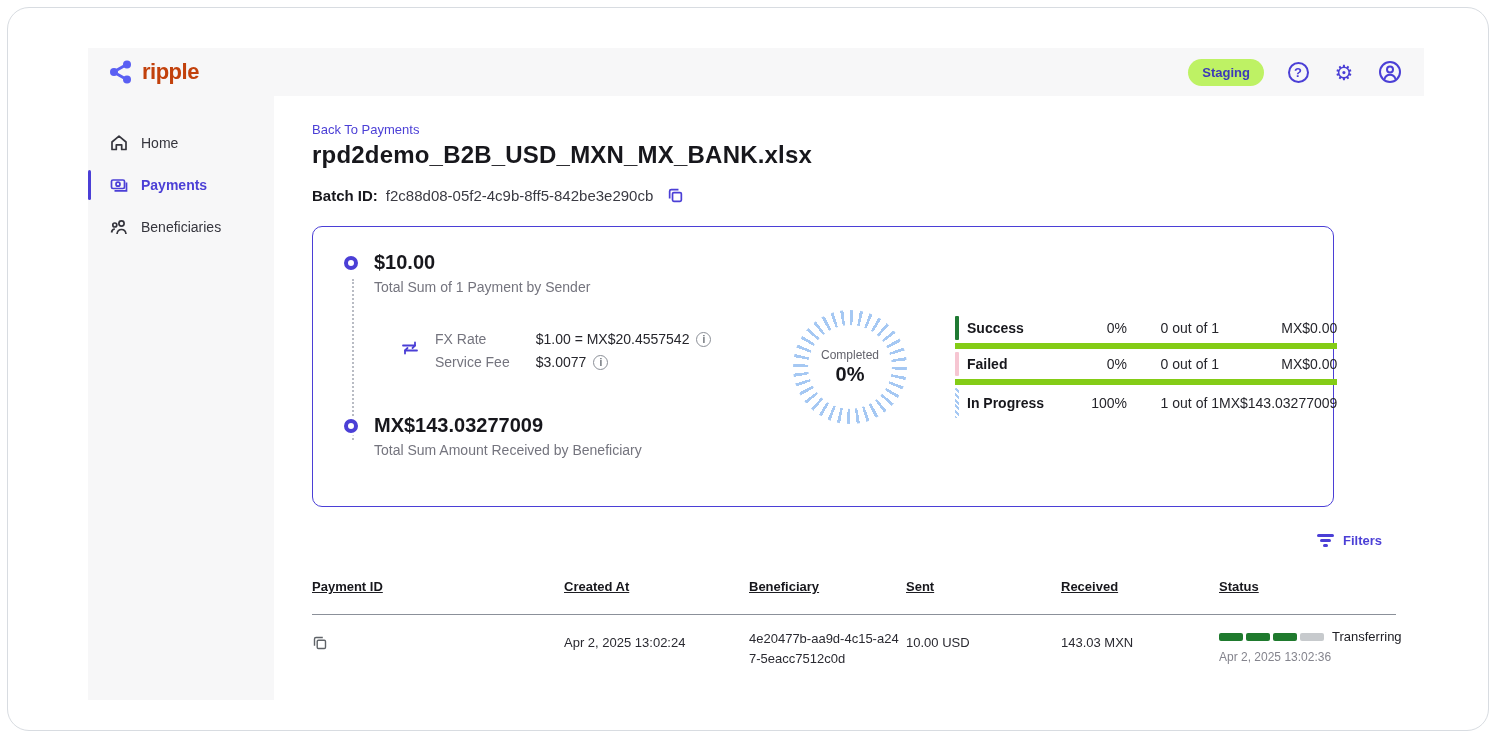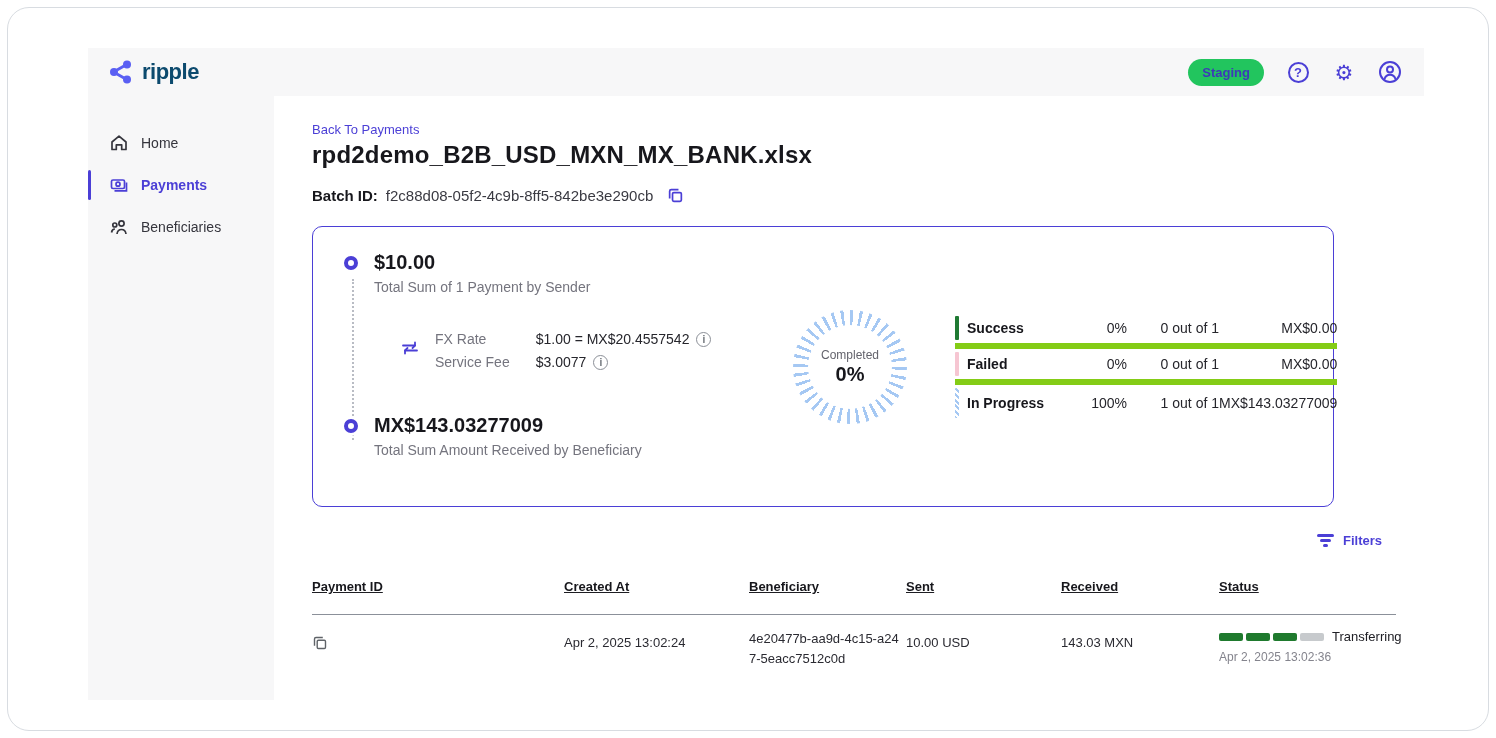--- a/index.html
+++ b/index.html
@@ -5,23 +5,23 @@
   * { margin:0; padding:0; box-sizing:border-box; }
   html,body { width:1496px; height:738px; background:#fff; font-family:"Liberation Sans", sans-serif; color:#1d1d22; overflow:hidden; }
 
   .frame { position:absolute; left:7px; top:7px; right:7px; bottom:7px; border:1px solid #d8dce1; border-radius:22px; background:#fff; }
 
   .app { position:absolute; left:80px; top:40px; width:1336px; height:652px; display:flex; flex-direction:column; }
 
   
   .topbar { height:48px; background:#f7f7f8; display:flex; align-items:center; justify-content:space-between; padding:0 22px 0 20px; flex:0 0 auto; }
   .brand { display:flex; align-items:center; gap:8px; }
-  .brand-word { font-size:22px; font-weight:bold; letter-spacing:-0.5px; color:#0c4a6e; }
+  .brand-word { font-size:22px; font-weight:bold; letter-spacing:-0.5px; color:#c2410c; }
   .topbar-right { display:flex; align-items:center; gap:22px; }
-  .env-badge { background:#22c55e; color:#3d39b8; font-size:13px; font-weight:bold; padding:6px 14px; border-radius:15px; }
+  .env-badge { background:#bef264; color:#3d39b8; font-size:13px; font-weight:bold; padding:6px 14px; border-radius:15px; }
   .icon-btn { width:24px; height:24px; display:flex; align-items:center; justify-content:center; color:#4b3fd6; cursor:pointer; }
   .help-circle { width:21px; height:21px; border:2px solid #4b3fd6; border-radius:50%; display:flex; align-items:center; justify-content:center; font-size:13px; font-weight:bold; color:#4b3fd6; }
   .gear-glyph { font-size:21px; line-height:1; color:#4b3fd6; }
 
   
   .shell { flex:1; display:flex; min-height:0; }
   .sidebar { width:186px; background:#f7f7f8; padding-top:26px; flex:0 0 auto; }
   .side-item { display:flex; align-items:center; gap:12px; padding:11px 10px 11px 21px; font-size:14px; color:#35353d; cursor:pointer; position:relative; }
   .side-item svg { flex:0 0 auto; }
   .side-item.active { color:#4b3fd6; font-weight:bold; }

